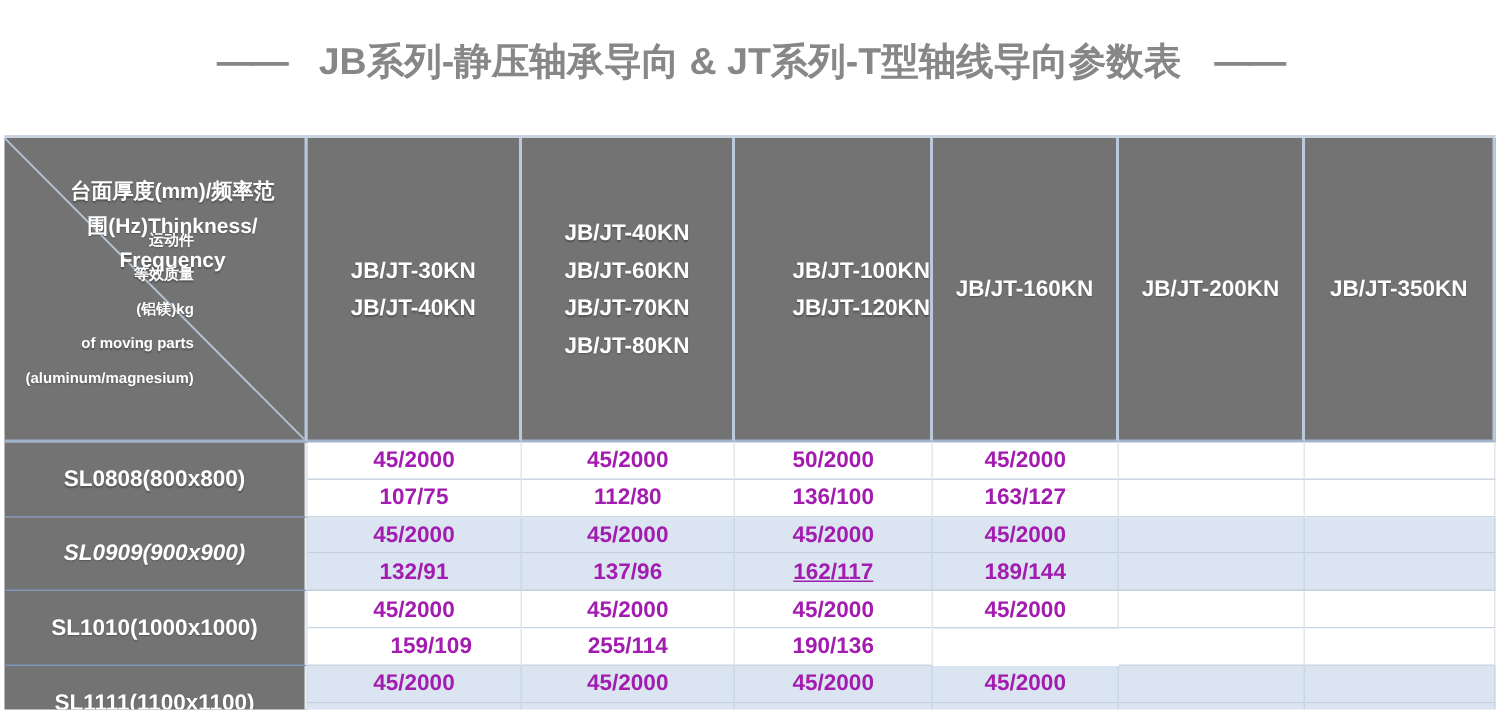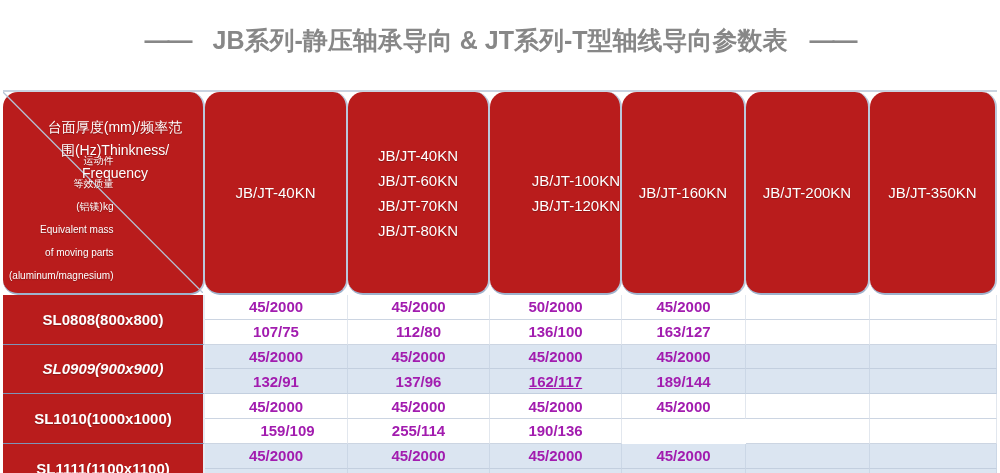--- a/index.html
+++ b/index.html
@@ -19,42 +19,42 @@
 
   #grid {
     position:absolute; left:3px; top:90px; width:994px;
     display:grid;
     grid-template-columns:202px 143px 142px 132px 124px 124px 127px;
     grid-template-rows:203px repeat(8, 24.8px);
     border-top:2px solid #c9d3e0;
   }
 
   .hcell {
-    background:#b91c1c; color:#ffffff; font-weight:400; font-size:15px;
+    background:#737373; color:#ffffff; font-weight:700; font-size:15px;
     display:flex; flex-direction:column; align-items:center; justify-content:center;
     line-height:25px; text-shadow:0 1px 1px rgba(0,0,0,0.28);
-    border-right:2px solid #bac8db; border-bottom:2px solid #9fb3cd;border-radius:15px;
+    border-right:2px solid #bac8db; border-bottom:2px solid #9fb3cd;
   }
   .corner { position:relative; }
   .diag { position:absolute; left:0; top:0; width:100%; height:100%; }
   .diag line { stroke:#b6c3d6; stroke-width:1.3; }
   .corner-tr {
     position:absolute; top:24px; right:3px; width:170px;
     text-align:center; line-height:23px; font-size:14px;
   }
   .corner-bl {
     position:absolute; top:57px; left:6px;
     text-align:right; line-height:23px; font-size:10px;
   }
   .corner-bl div:nth-child(2){ margin-left:5px; }
   .corner-bl div:nth-child(3){ margin-left:13px; }
   .corner-bl div:nth-child(5){ margin-left:8px; }
 
   .lcell {
-    background:#b91c1c; color:#ffffff; font-weight:700; font-size:15px;
+    background:#737373; color:#ffffff; font-weight:700; font-size:15px;
     display:flex; align-items:center; justify-content:center;
     text-shadow:0 1px 1px rgba(0,0,0,0.28);
     border-right:2px solid #e6ebf2; border-bottom:1px solid #7e95b8;
     text-align:center;
   }
   .vcell {
     background:#ffffff; color:#a21caf; font-weight:700; font-size:15px;
     display:flex; align-items:center; justify-content:center;
     border-right:1px solid #e2e7ee; border-bottom:1px solid #ccd5e2;
   }
@@ -76,26 +76,26 @@
       </svg>
       <div class="corner-tr">
         <div>台面厚度(mm)/频率范</div>
         <div>围(Hz)Thinkness/</div>
         <div>Frequency</div>
       </div>
       <div class="corner-bl">
         <div>运动件</div>
         <div>等效质量</div>
         <div>(铝镁)kg</div>
-        <div>Equivalent mass</div>
         <div>of moving parts</div>
         <div>(aluminum/magnesium)</div>
       </div>
     </div>
     <div class="hcell" style="grid-area: 1 / 2;">
+      <div>JB/JT-30KN</div>
       <div>JB/JT-40KN</div>
     </div>
     <div class="hcell" style="grid-area: 1 / 3;">
       <div>JB/JT-40KN</div>
       <div>JB/JT-60KN</div>
       <div>JB/JT-70KN</div>
       <div>JB/JT-80KN</div>
     </div>
     <div class="hcell" style="grid-area: 1 / 4; align-items: flex-end;">
       <div>JB/JT-100KN</div>

